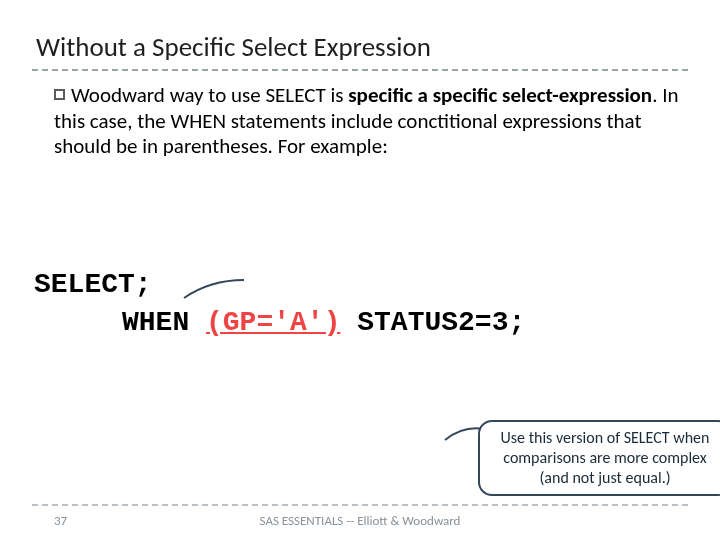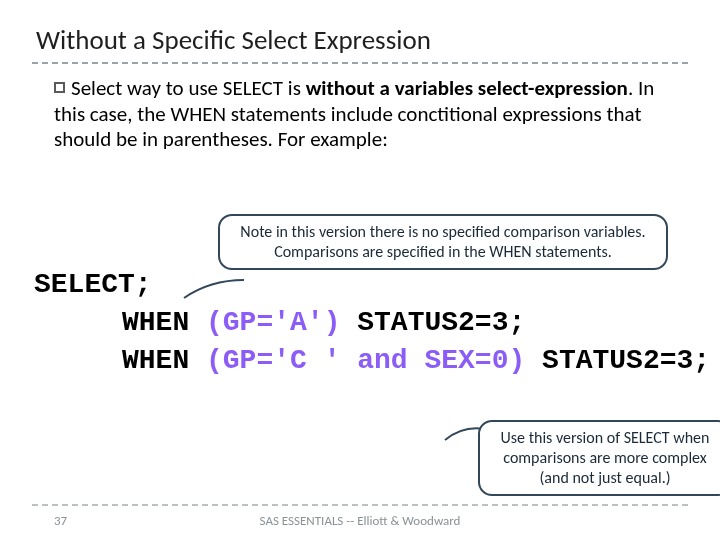--- a/index.html
+++ b/index.html
@@ -9,21 +9,21 @@
     background: #ffffff;
     font-family: Calibri, "Segoe UI", Arial, sans-serif;
     color: #000000;
     position: relative;
     overflow: hidden;
   }
   .slide {
     width: 720px;
     height: 540px;
     position: relative;
-    padding: 23px 32px 0 32px;
+    padding: 30px 32px 0 32px;
   }
   .title {
     font-size: 27px;
     font-weight: 400;
     color: #1f1f1f;
     margin-bottom: 6px;
     padding-left: 4px;
   }
   .dash-rule {
     border: none;
@@ -74,21 +74,21 @@
     font-family: "Courier New", Courier, monospace;
     font-size: 28px;
     font-weight: bold;
     line-height: 1.35;
     color: #000;
     z-index: 1;
   }
   .code-indent {
     padding-left: 88px;
   }
-  .paren { color: #8b5cf6; }
+  .paren { color: #ef4444; text-decoration: underline; }
   .tail-top {
     position: absolute;
     left: 182px;
     top: 278px;
     width: 62px;
     height: 24px;
     z-index: 2;
   }
   .tail-bottom {
     position: absolute;
@@ -129,36 +129,32 @@
 </style>
 </head>
 <body>
 
 <div class="slide">
 
   <h1 class="title">Without a Specific Select Expression</h1>
   <hr class="dash-rule">
 
   <p class="body-text">
-    <span class="bullet-box"></span><span>Select way to use SELECT is </span><b>without a variables select-expression</b><span>. In this case, the WHEN statements include conctitional expressions that should be in parentheses. For example:</span>
+    <span class="bullet-box"></span><span>Woodward way to use SELECT is </span><b>specific a specific select-expression</b><span>. In this case, the WHEN statements include conctitional expressions that should be in parentheses. For example:</span>
   </p>
 
-  <div class="callout callout-top">Note in this version there is no specified comparison variables. Comparisons are specified in the WHEN statements.</div>
 
   <svg class="tail-top" viewBox="0 0 62 24">
     <path d="M62 2 Q28 2 2 20" stroke="#33475b" stroke-width="2" fill="none"></path>
   </svg>
 
   <div class="code-block">
     <div>SELECT;</div>
     <div class="code-indent">
       <span>WHEN </span><span class="paren">(GP='A')</span><span> STATUS2=3;</span>
-    </div>
-    <div class="code-indent">
-      <span>WHEN </span><span class="paren">(GP='C ' and SEX=0)</span><span> STATUS2=3;</span>
     </div>
   </div>
 
   <svg class="tail-bottom" viewBox="0 0 48 22">
     <path d="M46 8 Q22 2 2 18" stroke="#33475b" stroke-width="2" fill="none"></path>
   </svg>
 
   <div class="callout callout-bottom">Use this version of SELECT when comparisons are more complex (and not just equal.)</div>
 
   <div class="footer">

